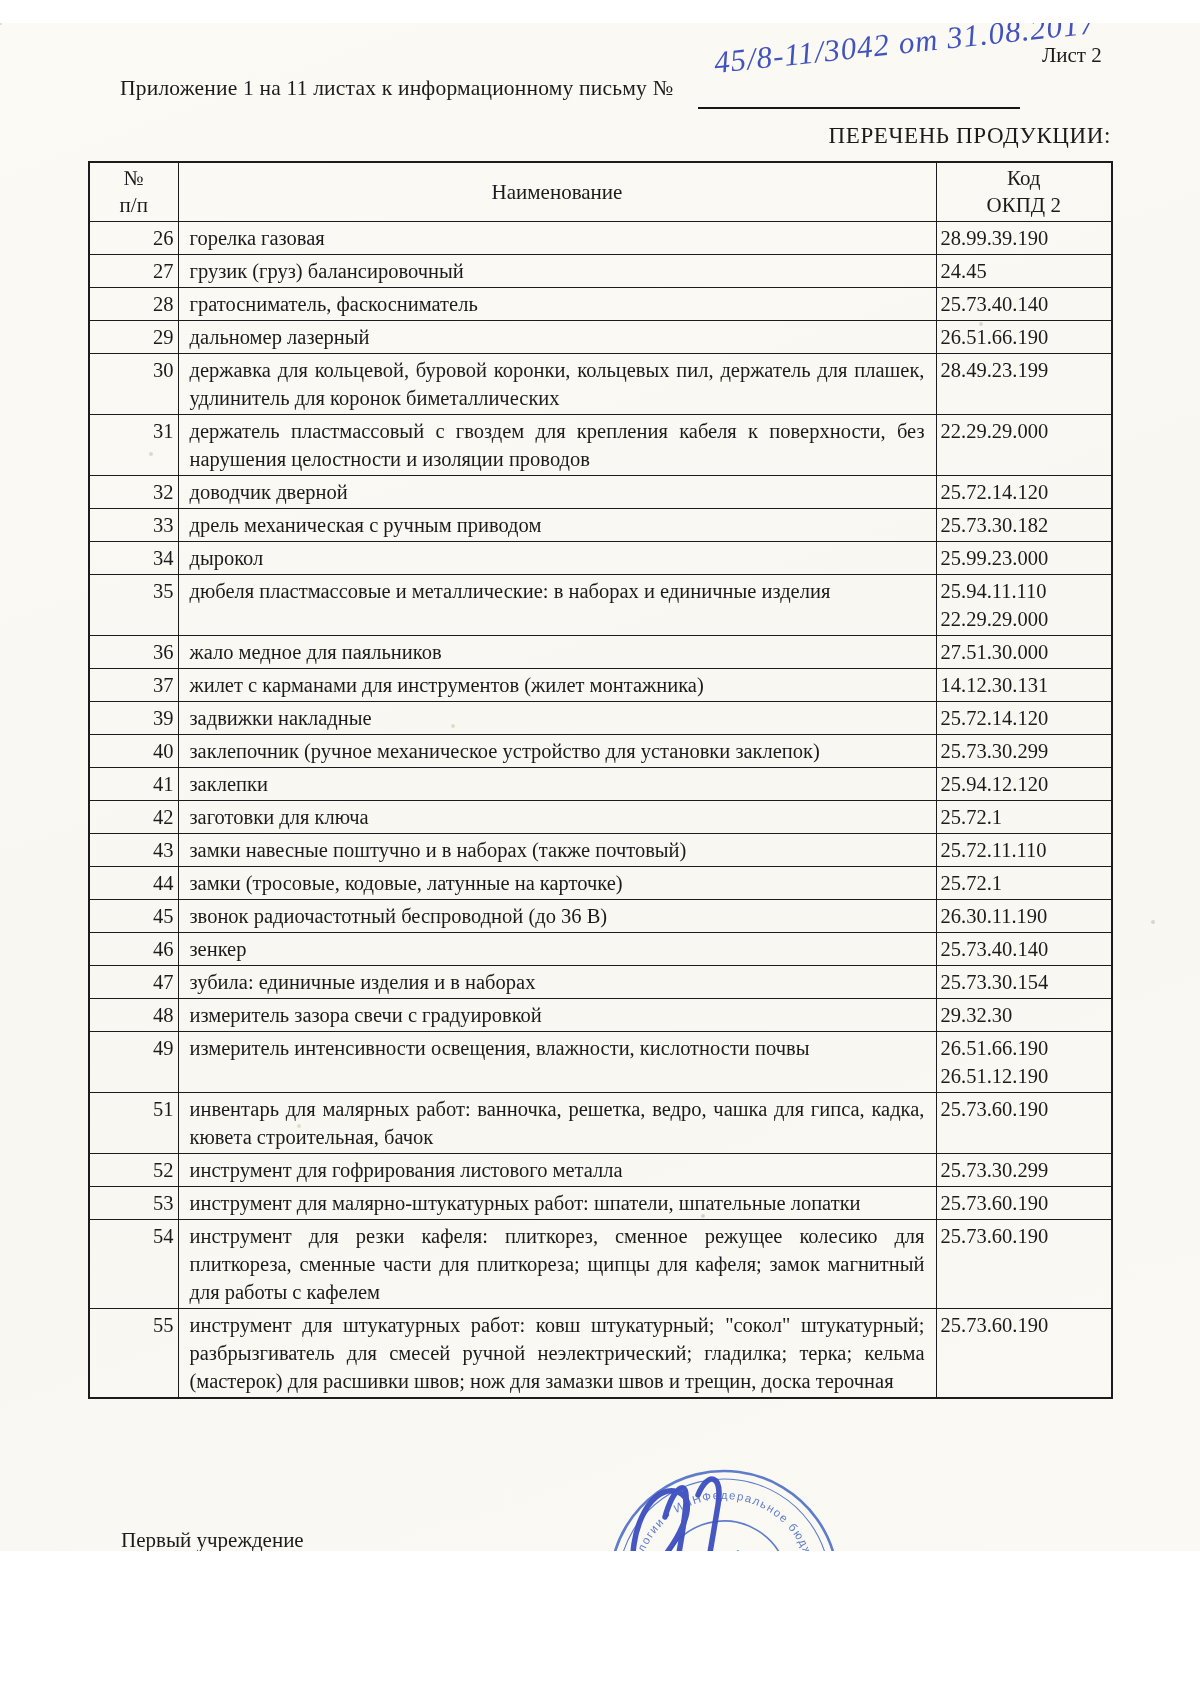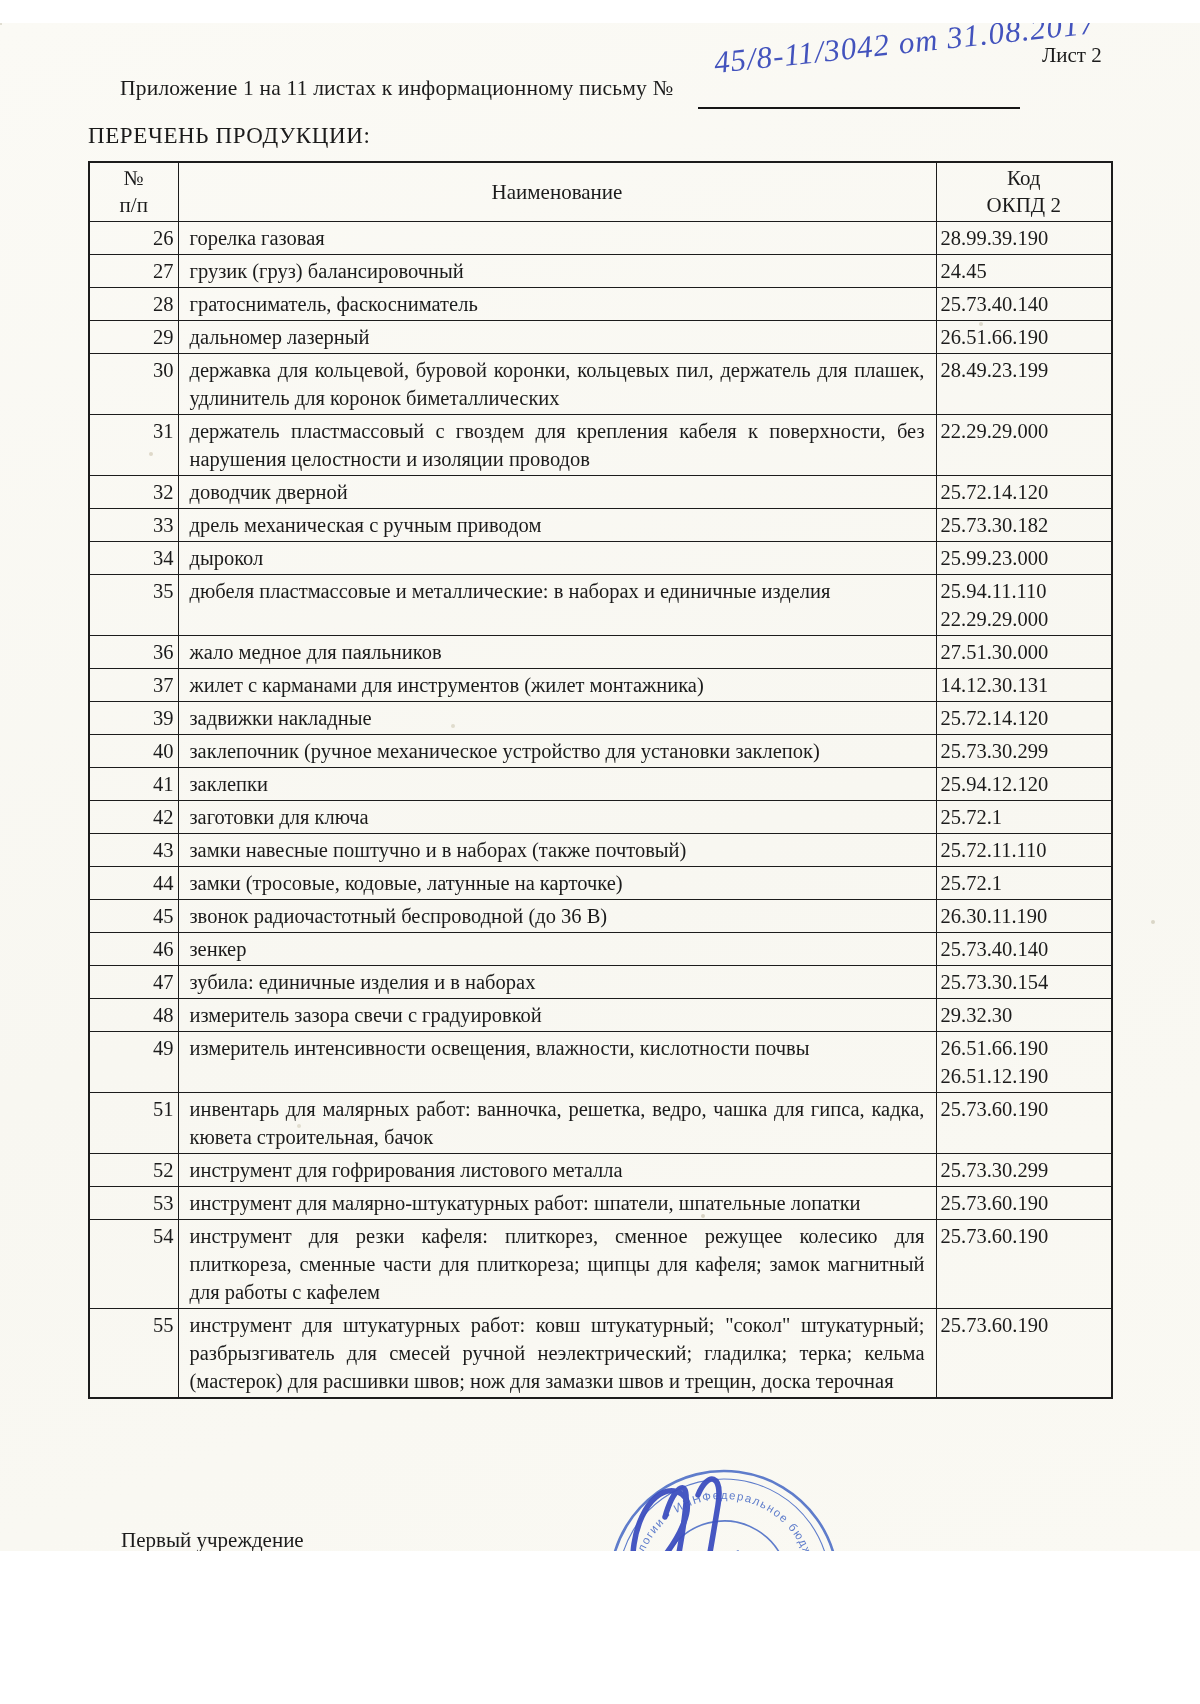--- a/index.html
+++ b/index.html
@@ -18,21 +18,21 @@
     214px 1586px 0 1px #d6d2c3, 1089px 1636px 0 1px #cfcbbd;}
   .sheet-label{position:absolute;left:1042px;top:20px;font-size:21px;}
   .appendix-line{position:absolute;left:120px;top:53px;font-size:21.5px;letter-spacing:.2px;}
   .handwritten{
     position:absolute;left:716px;top:22px;width:440px;
     font-size:31px;font-style:italic;color:#4353bd;
     transform:rotate(-6deg);transform-origin:left bottom;
     letter-spacing:1px;white-space:nowrap;
   }
   .hand-underline{position:absolute;left:698px;top:84px;width:322px;height:2px;background:#161616;}
-  .doc-title{position:absolute;left:88px;top:100px;width:1023px;text-align:left;
+  .doc-title{position:absolute;left:88px;top:100px;width:1023px;text-align:right;
     font-size:23px;letter-spacing:.6px;}
   table.products{
     position:absolute;left:88px;top:138px;width:1023px;
     border-collapse:collapse;table-layout:fixed;
   }
   table.products, table.products th, table.products td{
     border:1.7px solid #1c1c1c;
   }
   table.products{border-width:2.2px;}
   th{font-weight:normal;font-size:21px;line-height:27px;vertical-align:middle;padding:2px 4px;}

